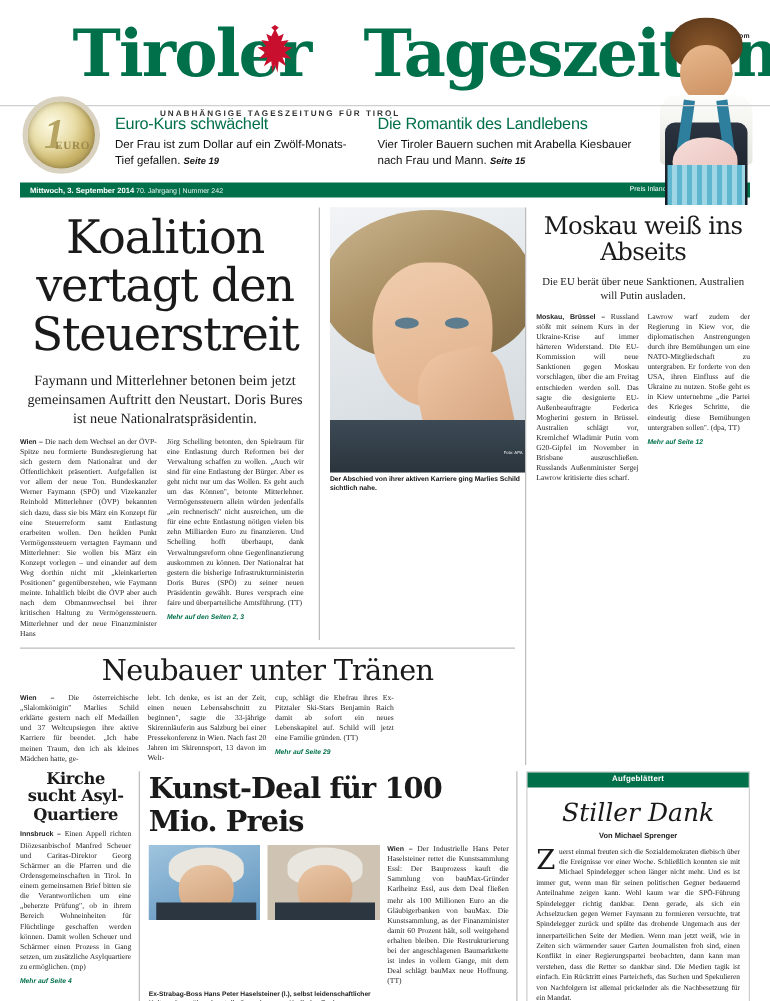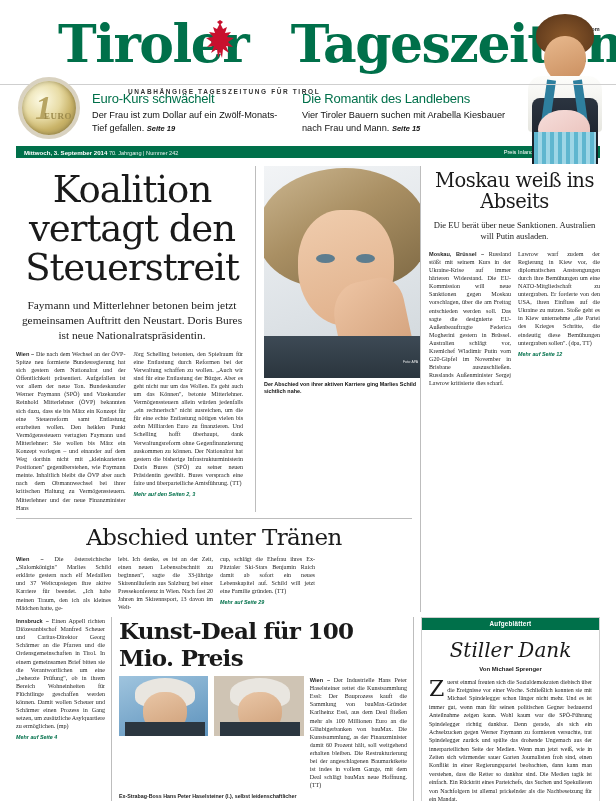--- a/index.html
+++ b/index.html
@@ -307,21 +307,21 @@
             <div class="eyeR"></div>
             <div class="hand"></div>
             <div class="jacket"></div>
             <div class="photo-credit">Foto: APA</div>
           </div>
           <div class="caption">Der Abschied von ihrer aktiven Karriere ging Marlies Schild sichtlich nahe.</div>
         </div>
       </div>
 
       <div class="abschied">
-        <h2>Abschied unter Tränen</h2>
+        <h2>Neubauer unter Tränen</h2>
         <div class="ab-cols">
           <div class="bcol">
             <p class="bodytext"><span class="dateline">Wien –</span>
               <span>Die österreichische „Slalomkönigin" Marlies Schild erklärte gestern nach elf Medaillen und 37 Weltcupsiegen ihre aktive Karriere für beendet. „Ich habe meinen Traum, den ich als kleines Mädchen hatte, ge-</span></p>
           </div>
           <div class="bcol">
             <p class="bodytext">lebt. Ich denke, es ist an der Zeit, einen neuen Lebensabschnitt zu beginnen", sagte die 33-jährige Skirennläuferin aus Salzburg bei einer Pressekonferenz in Wien. Nach fast 20 Jahren im Skirennsport, 13 davon im Welt-</p>
           </div>
           <div class="bcol">
             <p class="bodytext">cup, schlägt die Ehefrau ihres Ex-Pitztaler Ski-Stars Benjamin Raich damit ab sofort ein neues Lebenskapitel auf. Schild will jetzt eine Familie gründen. (TT)</p>
@@ -342,20 +342,21 @@
         <div class="bcol">
           <p class="bodytext">Lawrow warf zudem der Regierung in Kiew vor, die diplomatischen Anstrengungen durch ihre Bemühungen um eine NATO-Mitgliedschaft zu untergraben. Er forderte von den USA, ihren Einfluss auf die Ukraine zu nutzen. Stoße geht es in Kiew unternehme „die Partei des Krieges Schritte, die eindeutig diese Bemühungen untergraben sollen". (dpa, TT)</p>
           <div class="more">Mehr auf Seite 12</div>
         </div>
       </div>
     </div>
   </div>
 
   <div class="lower">
     <div class="low-l">
+      <h3>Kirche sucht Asyl-Quartiere</h3>
       <p class="bodytext"><span class="dateline">Innsbruck –</span>
         <span>Einen Appell richten Diözesanbischof Manfred Scheuer und Caritas-Direktor Georg Schärmer an die Pfarren und die Ordensgemeinschaften in Tirol. In einem gemeinsamen Brief bitten sie die Verantwortlichen um eine „beherzte Prüfung", ob in ihrem Bereich Wohneinheiten für Flüchtlinge geschaffen werden können. Damit wollen Scheuer und Schärmer einen Prozess in Gang setzen, um zusätzliche Asylquartiere zu ermöglichen. (mp)</span></p>
       <div class="more">Mehr auf Seite 4</div>
     </div>
 
     <div class="low-m">
       <h2>Kunst-Deal für 100 Mio. Preis</h2>
       <div class="km-photos">
         <div class="km-photo p1">
           <div class="h"></div>

